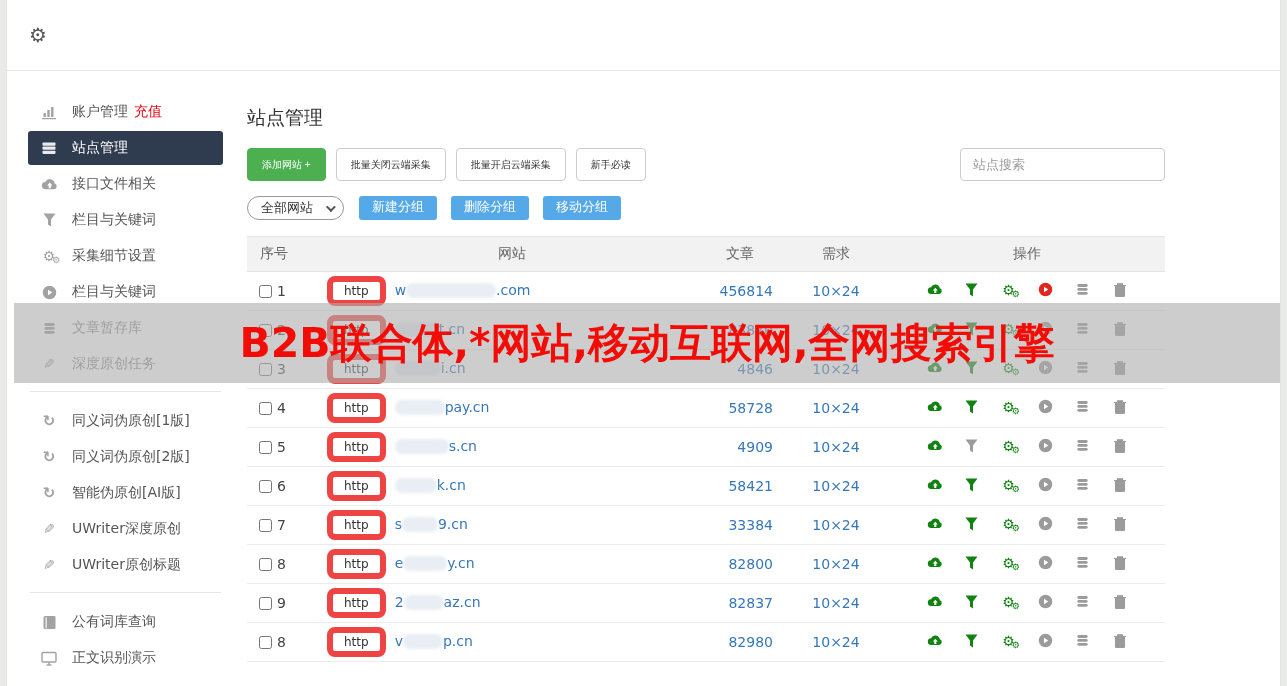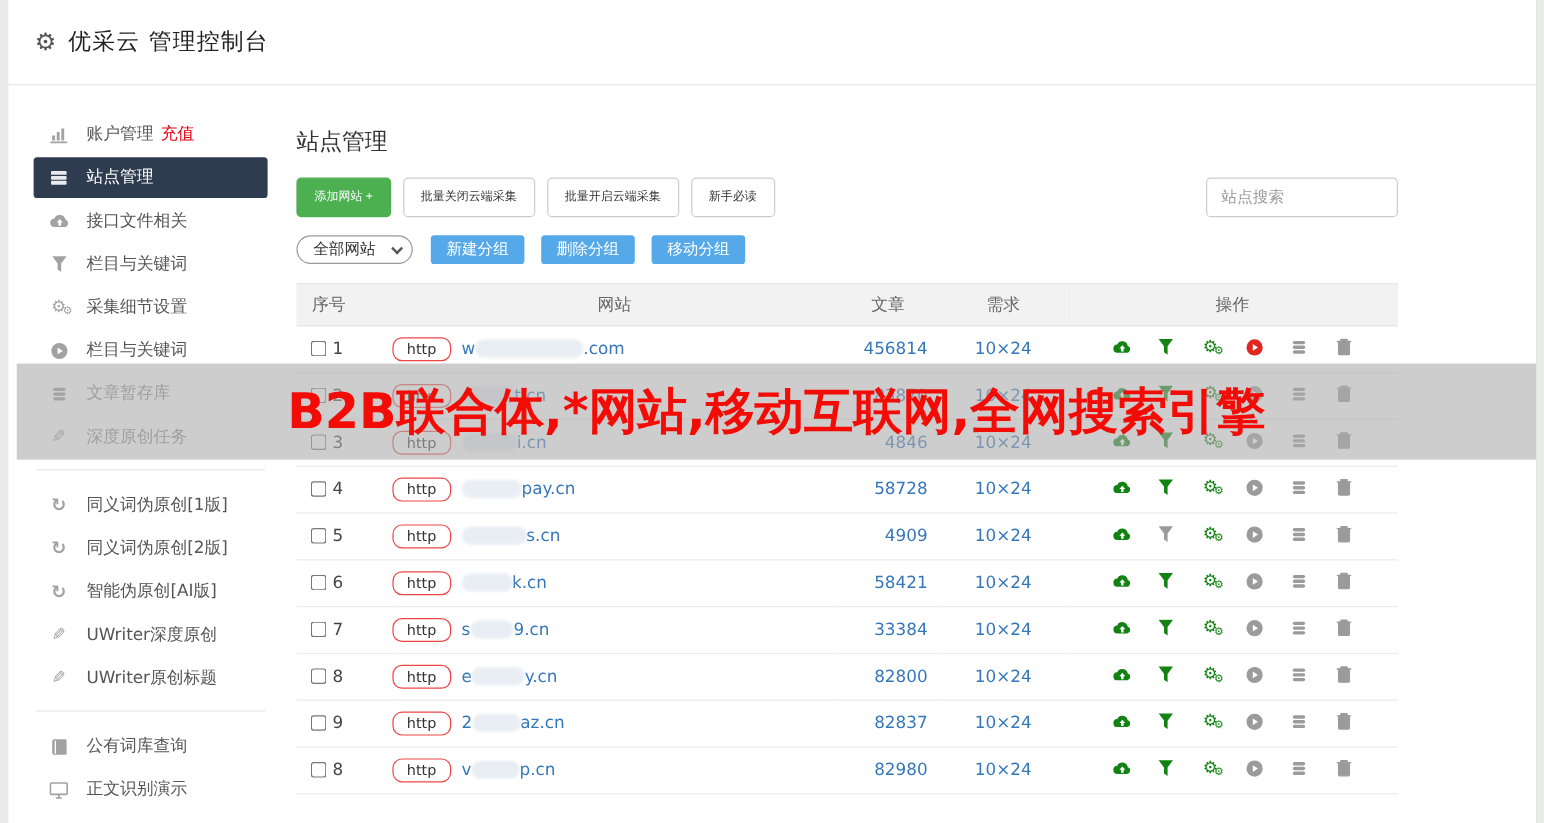--- a/index.html
+++ b/index.html
@@ -59,21 +59,21 @@
   .main { width:918px; padding-top:24px; position:relative; flex:none; }
   .page-title { font-size:19px; font-weight:400; color:#333; margin:10px 0 0 0; }
 
   .toolbar { position:relative; margin-top:17px; display:flex; gap:10px; height:33px; }
   .btn { font-size:10px; border-radius:4px; cursor:pointer; border:1px solid transparent;
          background:#fff; padding:0 14px; height:33px; line-height:31px; white-space:nowrap; }
   .btn-green { background:#4cb050; border-color:#4cb050; color:#fff; }
   .btn-plain { border-color:#ccc; color:#333; }
   .search-input {
     position:absolute; right:0; top:0;
-    width:160px; height:33px;
+    width:205px; height:33px;
     border:1px solid #ccc; border-radius:4px;
     padding:0 12px; font-size:13px; color:#ef4444;
     font-family:"DejaVu Sans","Liberation Sans",sans-serif;
     outline:none;
   }
   .search-input::placeholder { color:#9a9a9a; }
 
   .group-bar { margin-top:15px; display:flex; align-items:center; height:24px; }
   .group-select {
     width:97px; height:24px;
@@ -86,21 +86,21 @@
   .group-select .chev {
     width:7px; height:7px;
     border-right:2px solid #555; border-bottom:2px solid #555;
     transform:rotate(45deg) translateY(-2px);
   }
   .btn-blue {
     background:#56a9e8; color:#fff;
     border:none; border-radius:3px;
     font-size:13px; height:24px; line-height:24px;
     padding:0 13px; margin-left:14px; cursor:pointer;
-    font-family:Liberation Serif, serif;
+    font-family:Liberation Mono, monospace;
   }
   .btn-blue:first-of-type { margin-left:15px; }
 
   
   table.site-table { margin-top:16px; width:918px; border-collapse:collapse; table-layout:fixed; }
   .site-table th {
     background:#f2f2f2;
     border-top:1px solid #e4e4e4; border-bottom:1px solid #e4e4e4;
     height:35px; font-size:14px; font-weight:400; color:#666;
   }
@@ -108,21 +108,21 @@
   .site-table th.col-1 { width:370px; text-align:center; }
   .site-table th.col-2 { width:86px; text-align:center; }
   .site-table th.col-3 { width:106px; text-align:center; }
   .site-table th.col-4 { width:276px; text-align:center; }
   .site-table td { height:39px; border-bottom:1px solid #ececec; font-size:14px; }
   .td-no { padding-left:12px; color:#444; white-space:nowrap; }
   .td-no input { width:13px; height:13px; vertical-align:-2px; margin-right:5px; cursor:pointer; }
   .td-site { white-space:nowrap; }
   .http-btn {
     display:inline-block;
-    border:1px solid #ef4444; border-radius:8px;
+    border:6px solid #ef4444; border-radius:8px;
     font-size:12px; color:#333; background:#fff;
     padding:2px 11px; margin-right:9px; cursor:pointer;
     font-family:"DejaVu Sans","Liberation Sans",sans-serif;
     text-align:center;
   }
   .domain { color:#3677b9; cursor:pointer; }
   .blur-seg {
     display:inline-block; height:15px; vertical-align:-3px;
     background:#e8eef4; border-radius:7px; filter:blur(1.5px);
   }
@@ -150,21 +150,20 @@
   }
   svg.ic { display:block; }
 </style>
 </head>
 <body>
 
 <div class="page">
 
   <header class="top-header">
     <span class="hdr-gear" id="hdr-gear"><span style="font-size:20px">⚙</span></span>
-    <span class="hdr-title">优采云 管理控制台</span>
   </header>
 
   <div class="body-row">
 
     <aside class="sidebar" id="sidebar">
   <div class="side-item">
     <span class="s-ic">
             <svg class="ic" width="16" height="16" viewBox="0 0 16 16" fill="currentColor">
               <path d="M1 14h14v1.3H1z M2.5 9h2.4v4H2.5z M6.3 6h2.4v7H6.3z M10.1 3h2.4v10h-2.4z"></path>
             </svg>

